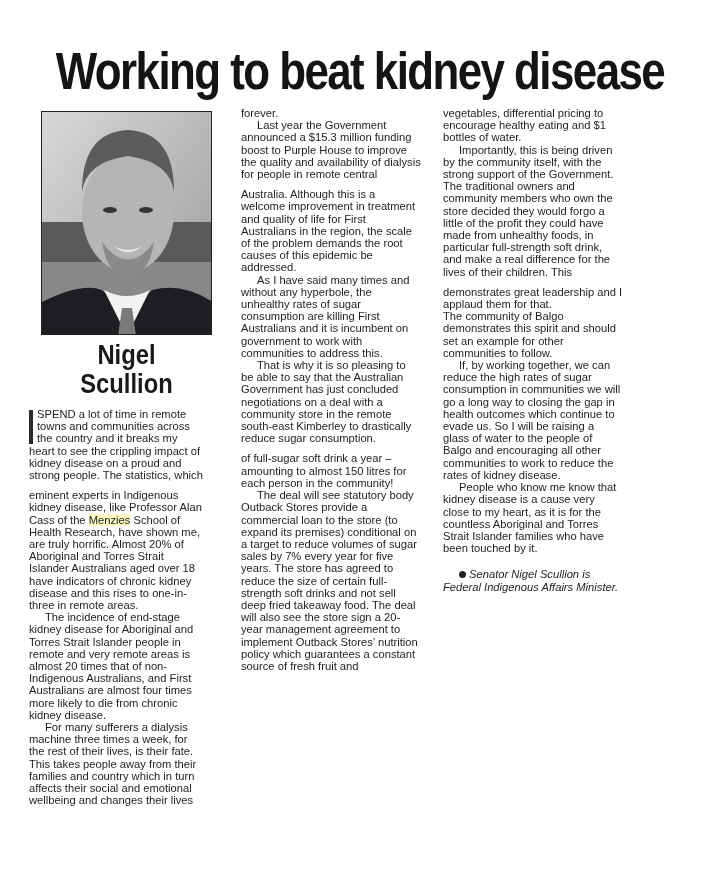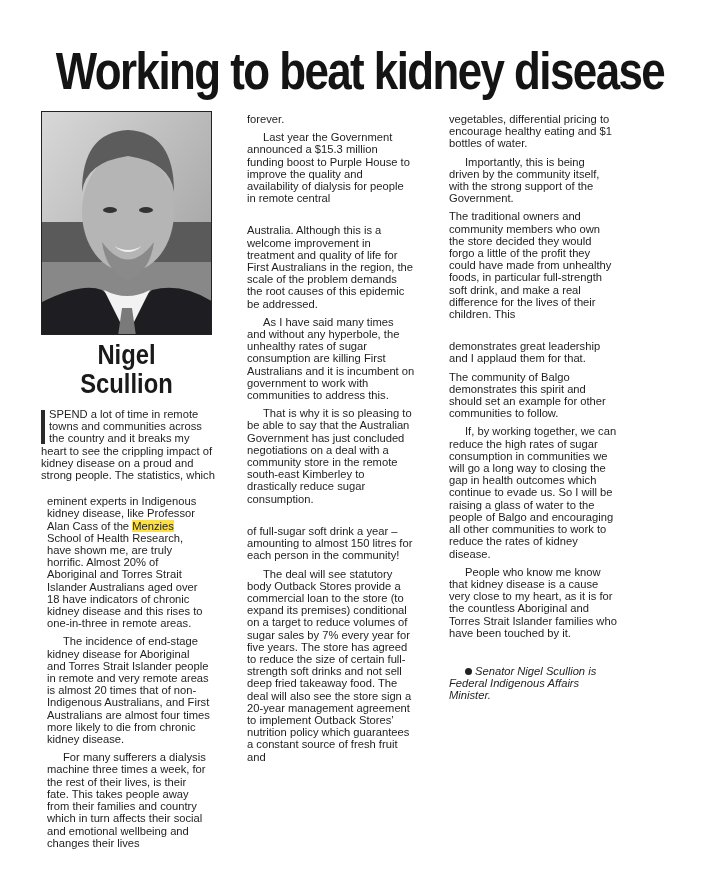--- a/index.html
+++ b/index.html
@@ -3,31 +3,31 @@
   <meta charset="utf-8">
   <style>
     html, body { margin: 0; padding: 0; background: #ffffff; }
     body { width: 720px; height: 885px; position: relative; overflow: hidden;
            font-family: "Liberation Sans", sans-serif; color: #1e1e1e; }
     .headline { position: absolute; left: 0; top: 40px; width: 720px; text-align: center;
       font-family: "Liberation Sans", sans-serif; font-weight: bold; font-size: 51px;
       letter-spacing: -1.8px; transform: scaleX(0.86); transform-origin: center top;
       color: #141414; line-height: 64px; margin: 0; }
     .col { position: absolute; font-size: 11.2px; line-height: 12.2px; }
-    .col p { margin: 6px; }
+    .col p { margin: 0; }
     .col .gap { height: 8px; }
     .ind { text-indent: 16px; }
     .photo { position: absolute; left: 41px; top: 111px; width: 171px; height: 224px;
       border: 1px solid #222; box-sizing: border-box; overflow: hidden; background: #aaa; }
     .byline { position: absolute; left: 41px; top: 340px; width: 171px; text-align: center;
       font-weight: bold; font-size: 28px; line-height: 29px; color: #1a1a1a;
       transform: scaleX(0.85); transform-origin: center top; }
     .dropbar { display: inline-block; width: 4px; height: 34px; background: #2a2a2a;
       float: left; margin: 2px 4px 0 0; }
-    .hl { background: #fde047; }
+    .hl { background: #fef9c3; }
     .sig { font-style: italic; }
     .bullet { display: inline-block; width: 7px; height: 7px; border-radius: 50%;
       background: #222; margin-right: 3px; vertical-align: 0px; }
   </style>
 </head>
 <body>
 
 <h1 class="headline">Working to beat kidney disease</h1>
 
 <div class="photo">
@@ -51,21 +51,21 @@
     <path d="M60 130 Q86 165 112 130 Q108 160 86 168 Q64 160 60 130 Z" fill="#8a8a8a"></path>
     <path d="M72 134 Q86 142 100 134 Q86 146 72 134 Z" fill="#f0f0f0"></path>
   </svg>
 </div>
 
 <div class="byline">
   <div>Nigel</div>
   <div>Scullion</div>
 </div>
 
-<div class="col" style="left:41px; top:408px; width:175px;">
+<div class="col" style="left:29px; top:408px; width:175px;">
   <div>
     <span class="dropbar"></span>
     <div>SPEND a lot of time in remote</div>
     <div>towns and communities across</div>
     <div>the country and it breaks my</div>
     <div>heart to see the crippling impact of</div>
     <div>kidney disease on a proud and</div>
     <div>strong people. The statistics, which</div>
   </div>
   <div class="gap"></div>

